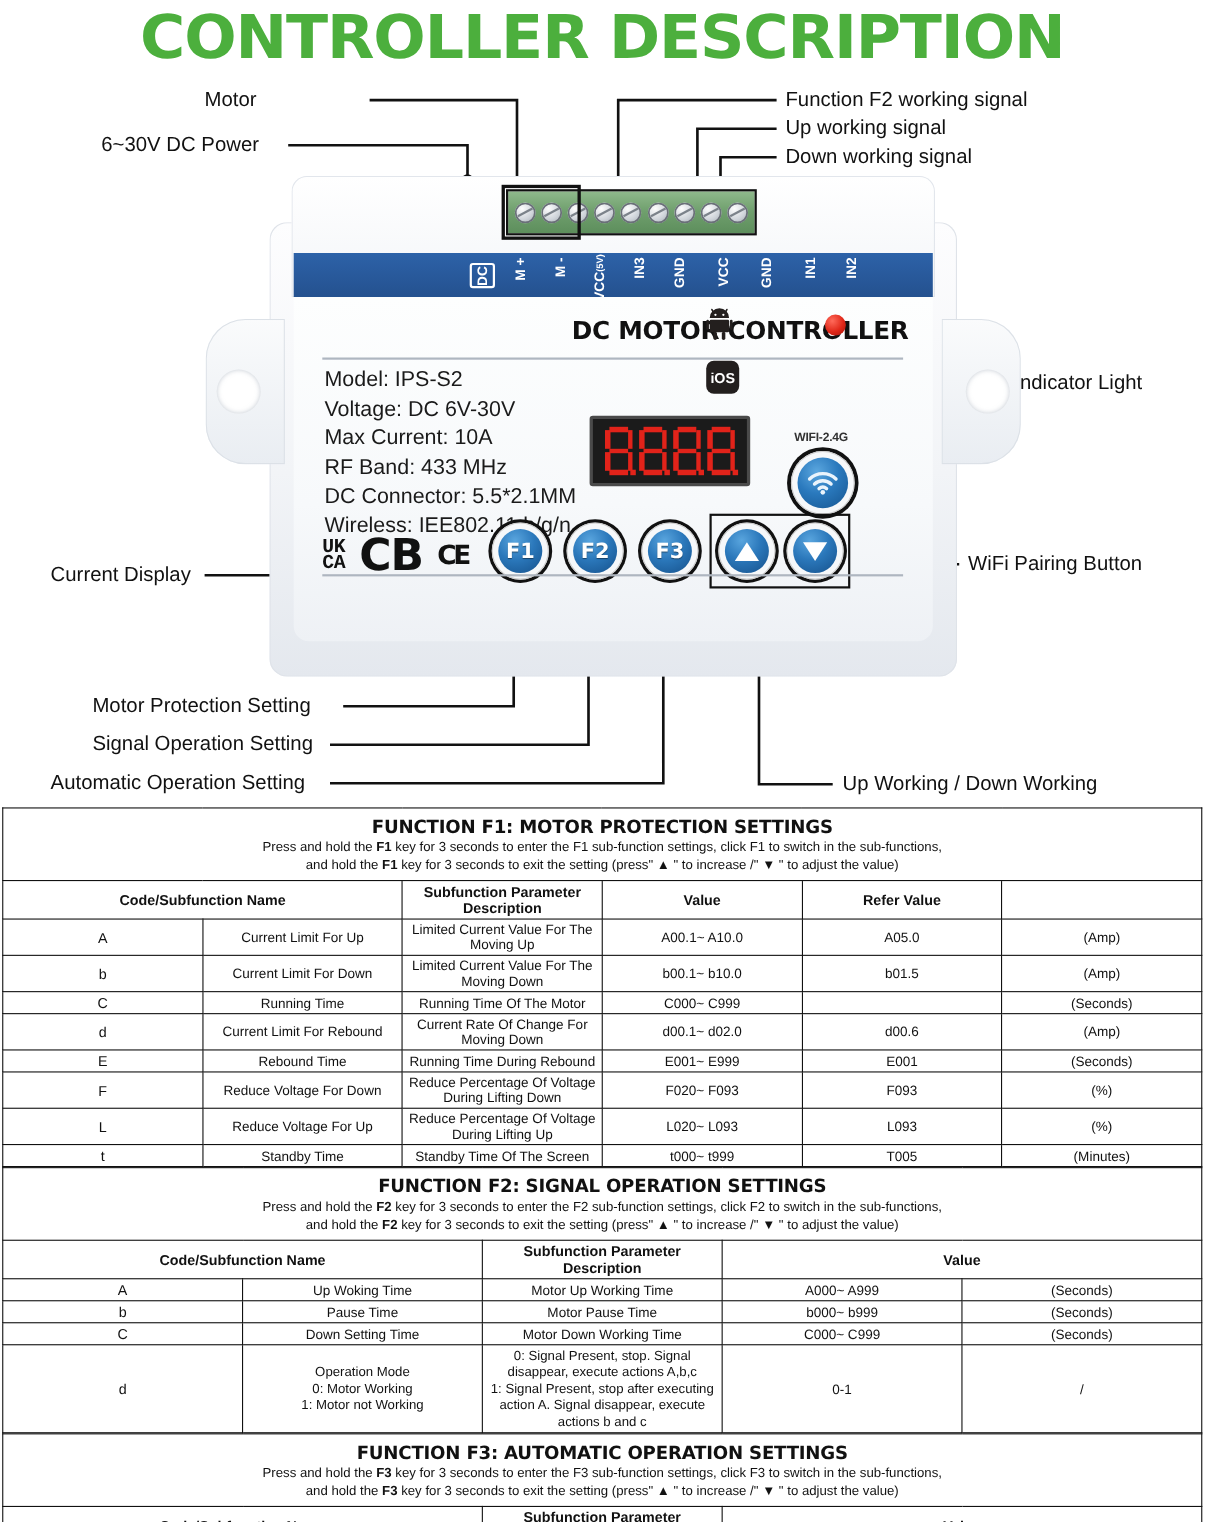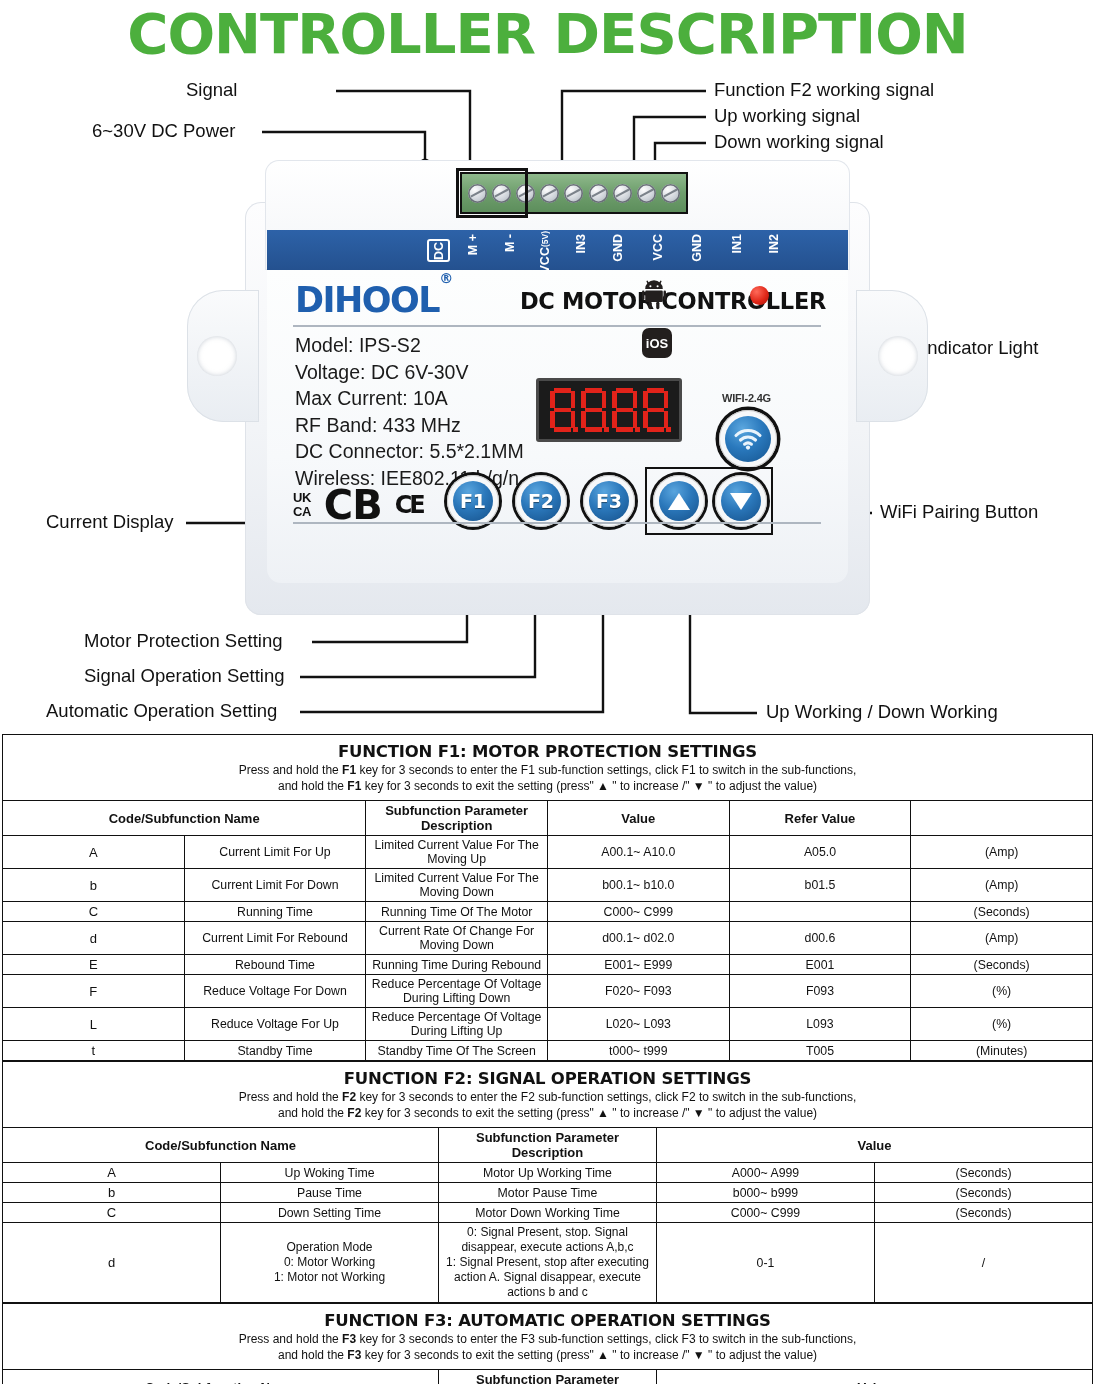--- a/index.html
+++ b/index.html
@@ -223,21 +223,21 @@
   #btn-dn { left: 448px; }
   #arrowbox {
     position: absolute; left: 378px; top: 197px; width: 128px; height: 68px;
     border: 2.5px solid #111;
   }
   .tri-u { width: 0; height: 0; border-left: 11px solid transparent; border-right: 11px solid transparent; border-bottom: 17px solid #fff; }
   .tri-d { width: 0; height: 0; border-left: 11px solid transparent; border-right: 11px solid transparent; border-top: 17px solid #fff; }
 
   
   #certs { position: absolute; left: 26px; top: 212px; display: flex; align-items: center; gap: 13px; }
-  #ukca { font-size: 13px; font-weight: bold; line-height: 14px; font-family: Liberation Sans, sans-serif; letter-spacing: -0.5px;}
+  #ukca { font-size: 18px; font-weight: bold; line-height: 14px; font-family: Liberation Mono, monospace; letter-spacing: -0.5px;}
   #cb { font-size: 40px; font-weight: bold; font-family: "DejaVu Sans", sans-serif; letter-spacing: -1px; }
   #ce { font-size: 24px; font-weight: bold; font-family: "DejaVu Sans", sans-serif; letter-spacing: -3px; }
 
   
   #tables { position: absolute; left: 2px; top: 734px; width: 1091px; }
   table { border-collapse: collapse; width: 1091px; table-layout: fixed; }
   table, th, td { border: 1.4px solid #111; }
   td, th { padding: 2px 3px; font-size: 12.3px; color: #111; text-align: center; vertical-align: middle; }
   .sect-title { font-size: 16.5px; font-weight: bold; padding: 5px 0 1px; letter-spacing: -0.2px; font-family:"DejaVu Sans",sans-serif;}
   .sect-sub { font-size: 12px; line-height: 16px; padding: 0 0 4px; font-weight: normal; }
@@ -290,21 +290,21 @@
       <circle cx="760" cy="289" r="5"></circle>
       <circle cx="815" cy="453" r="5"></circle>
       <circle cx="545" cy="437" r="5"></circle>
       <circle cx="467" cy="512" r="5"></circle>
       <circle cx="535" cy="512" r="5"></circle>
       <circle cx="603" cy="512" r="5"></circle>
       <circle cx="690" cy="512" r="5"></circle>
     </g>
   </svg>
 
-  <div class="callout" style="left:186px; top:19px;">Signal</div>
+  <div class="callout" style="left:186px; top:19px;">Motor</div>
   <div class="callout" style="left:92px; top:60px;">6~30V DC Power</div>
   <div class="callout" style="left:714px; top:19px;">Function F2 working signal</div>
   <div class="callout" style="left:714px; top:45px;">Up working signal</div>
   <div class="callout" style="left:714px; top:71px;">Down working signal</div>
   <div class="callout" style="left:880px; top:277px;">WiFi Indicator Light</div>
   <div class="callout" style="left:880px; top:441px;">WiFi Pairing Button</div>
   <div class="callout" style="left:46px; top:451px;">Current Display</div>
   <div class="callout" style="left:84px; top:570px;">Motor Protection Setting</div>
   <div class="callout" style="left:84px; top:605px;">Signal Operation Setting</div>
   <div class="callout" style="left:46px; top:640px;">Automatic Operation Setting</div>
@@ -345,23 +345,20 @@
       <div class="tlabel" style="left:308px;">IN3</div>
       <div class="tlabel" style="left:345px;">GND</div>
       <div class="tlabel" style="left:385px;">VCC</div>
       <div class="tlabel" style="left:424px;">GND</div>
       <div class="tlabel" style="left:464px;">IN1</div>
       <div class="tlabel" style="left:501px;">IN2</div>
     </div>
 
     <div id="faceplate">
 
-      <div id="brand">
-        <span>DIHOOL</span><sup>®</sup>
-      </div>
       <div id="devtitle">DC MOTOR CONTROLLER</div>
       <div id="rule1"></div>
 
       <div id="specs">
         <div>Model: IPS-S2</div>
         <div>Voltage: DC 6V-30V</div>
         <div>Max Current: 10A</div>
         <div>RF Band: 433 MHz</div>
         <div>DC Connector: 5.5*2.1MM</div>
         <div>Wireless: IEE802.11 b/g/n</div>

